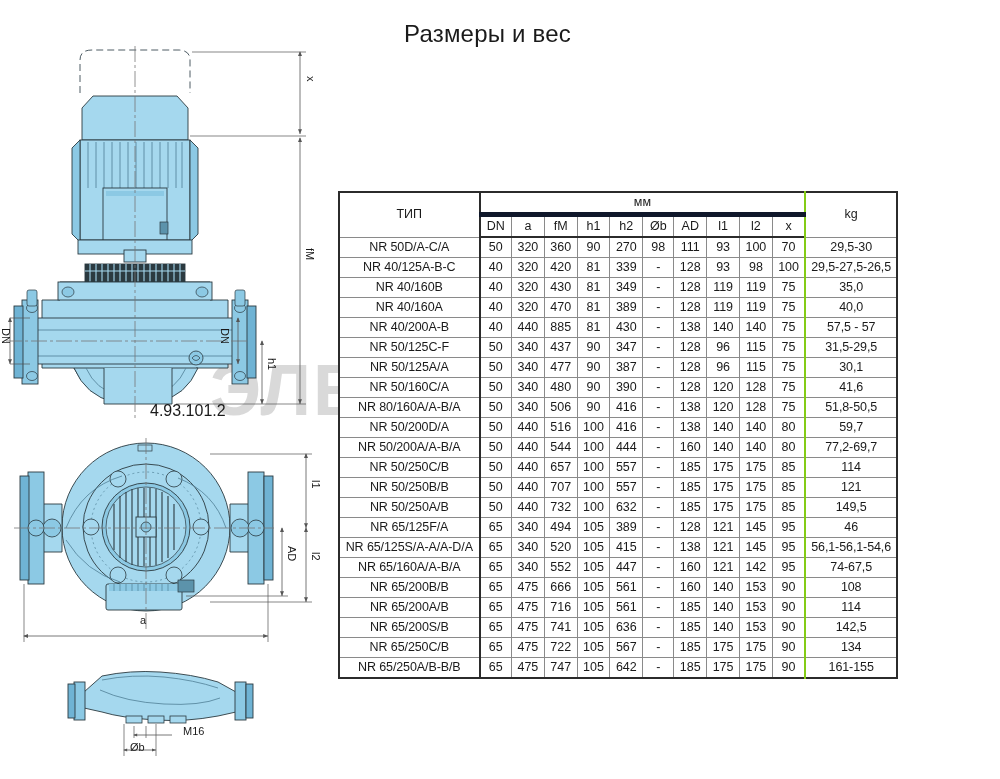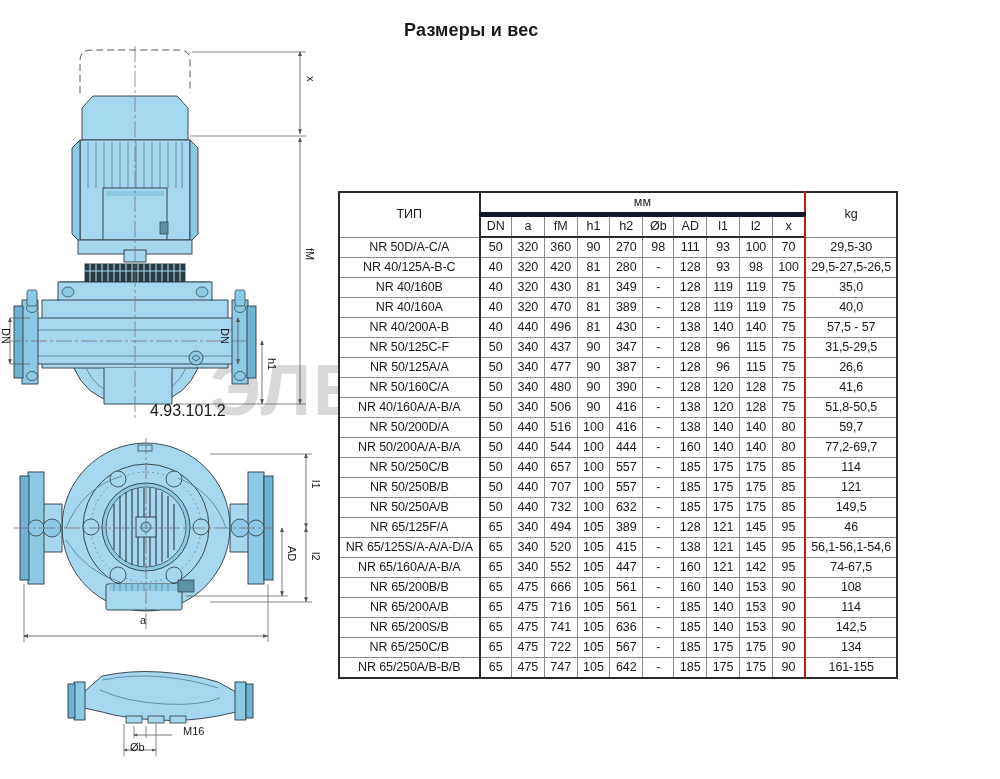--- a/index.html
+++ b/index.html
@@ -29,22 +29,22 @@
     z-index: 0;
     user-select: none;
     line-height: 76px;
     font-family: "Liberation Sans", sans-serif;
   }
 
   
   #title {
     position: absolute;
     left: 404px; top: 20px;
-    font-size: 18px;
-    font-weight: bold;
+    font-size: 24px;
+    font-weight: normal;
     color: #1a1a1a;
     letter-spacing: .2px;
     z-index: 5;
   }
 
   
   .drawing { position: absolute; z-index: 3; }
   #drawing-front { left: 0px;  top: 38px;  width: 330px; height: 392px; }
   #drawing-plan  { left: 10px; top: 432px; width: 320px; height: 230px; }
   #drawing-bottom{ left: 60px; top: 668px; width: 200px; height: 105px; }
@@ -106,21 +106,21 @@
     letter-spacing: -0.1px;
   }
 
   
   #table-wrap { border: 0; }
   table#dims { border: 2px solid #2b2b2b; }
   table#dims thead tr:last-child th { border-bottom: 2px solid #2b2b2b; }
   table#dims tbody tr:first-child td { border-top: 0; }
   
   table#dims th.th-type, table#dims td.c-type { border-right: 2px solid #2b2b2b; }
-  table#dims th.th-kg,   table#dims td.c-kg   { border-left: 2px solid #b91c1c; }
+  table#dims th.th-kg,   table#dims td.c-kg   { border-left: 2px solid #84cc16; }
   table#dims th.th-mm { border-bottom: 5px solid #0f172a; }
 </style>
 </head>
 <body>
 
 <div id="page">
 
   <div id="watermark">ЭЛЕКТРО</div>
 
   <div id="title">Размеры и вес</div>
@@ -442,21 +442,21 @@
             <td>100</td>
             <td>70</td>
             <td class="c-kg">29,5-30</td>
           </tr>
           <tr>
             <td class="c-type">NR 40/125A-B-C</td>
             <td>40</td>
             <td>320</td>
             <td>420</td>
             <td>81</td>
-            <td>280</td>
+            <td>339</td>
             <td>-</td>
             <td>128</td>
             <td>93</td>
             <td>98</td>
             <td>100</td>
             <td class="c-kg">29,5-27,5-26,5</td>
           </tr>
           <tr>
             <td class="c-type">NR 40/160B</td>
             <td>40</td>
@@ -482,21 +482,21 @@
             <td>128</td>
             <td>119</td>
             <td>119</td>
             <td>75</td>
             <td class="c-kg">40,0</td>
           </tr>
           <tr>
             <td class="c-type">NR 40/200A-B</td>
             <td>40</td>
             <td>440</td>
-            <td>496</td>
+            <td>885</td>
             <td>81</td>
             <td>430</td>
             <td>-</td>
             <td>138</td>
             <td>140</td>
             <td>140</td>
             <td>75</td>
             <td class="c-kg">57,5 - 57</td>
           </tr>
           <tr>
@@ -518,38 +518,38 @@
             <td>50</td>
             <td>340</td>
             <td>477</td>
             <td>90</td>
             <td>387</td>
             <td>-</td>
             <td>128</td>
             <td>96</td>
             <td>115</td>
             <td>75</td>
-            <td class="c-kg">26,6</td>
+            <td class="c-kg">30,1</td>
           </tr>
           <tr>
             <td class="c-type">NR 50/160C/A</td>
             <td>50</td>
             <td>340</td>
             <td>480</td>
             <td>90</td>
             <td>390</td>
             <td>-</td>
             <td>128</td>
             <td>120</td>
             <td>128</td>
             <td>75</td>
             <td class="c-kg">41,6</td>
           </tr>
           <tr>
-            <td class="c-type">NR 40/160A/A-B/A</td>
+            <td class="c-type">NR 80/160A/A-B/A</td>
             <td>50</td>
             <td>340</td>
             <td>506</td>
             <td>90</td>
             <td>416</td>
             <td>-</td>
             <td>138</td>
             <td>120</td>
             <td>128</td>
             <td>75</td>

